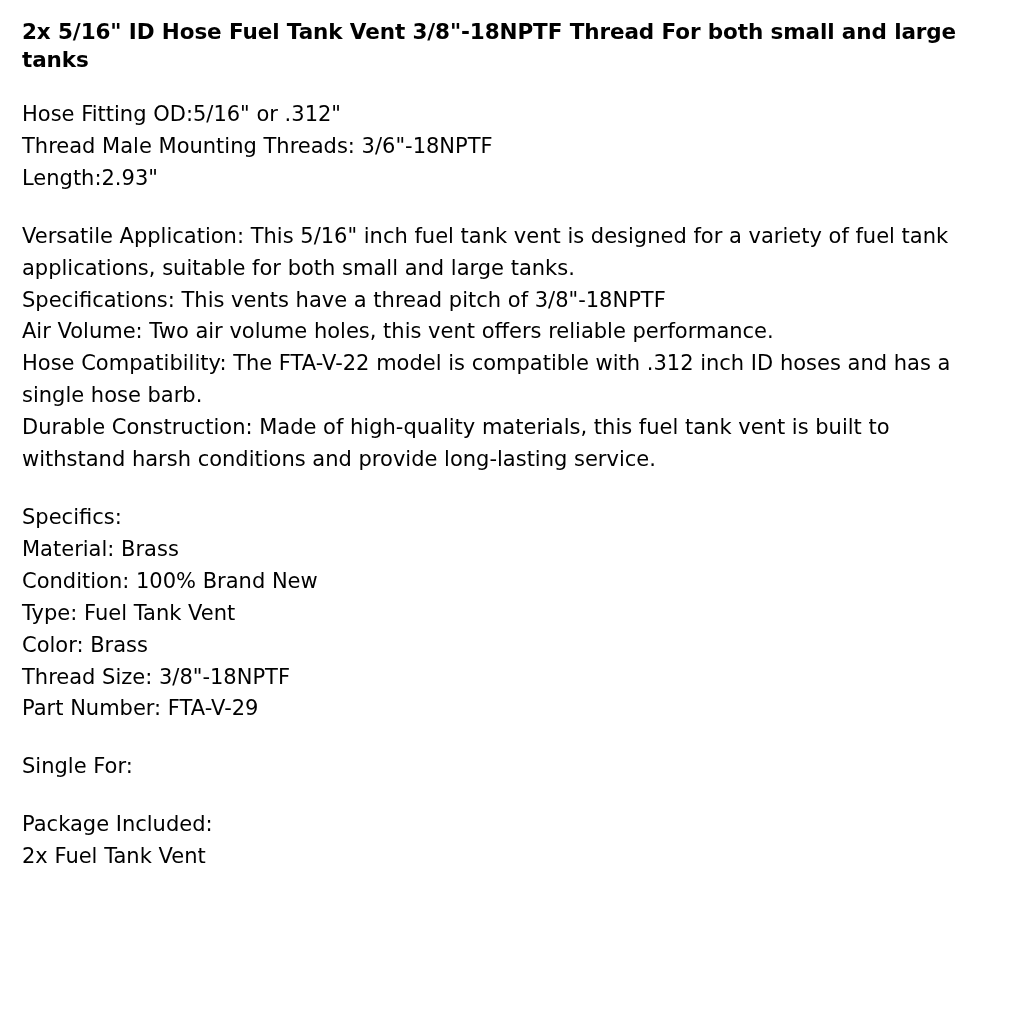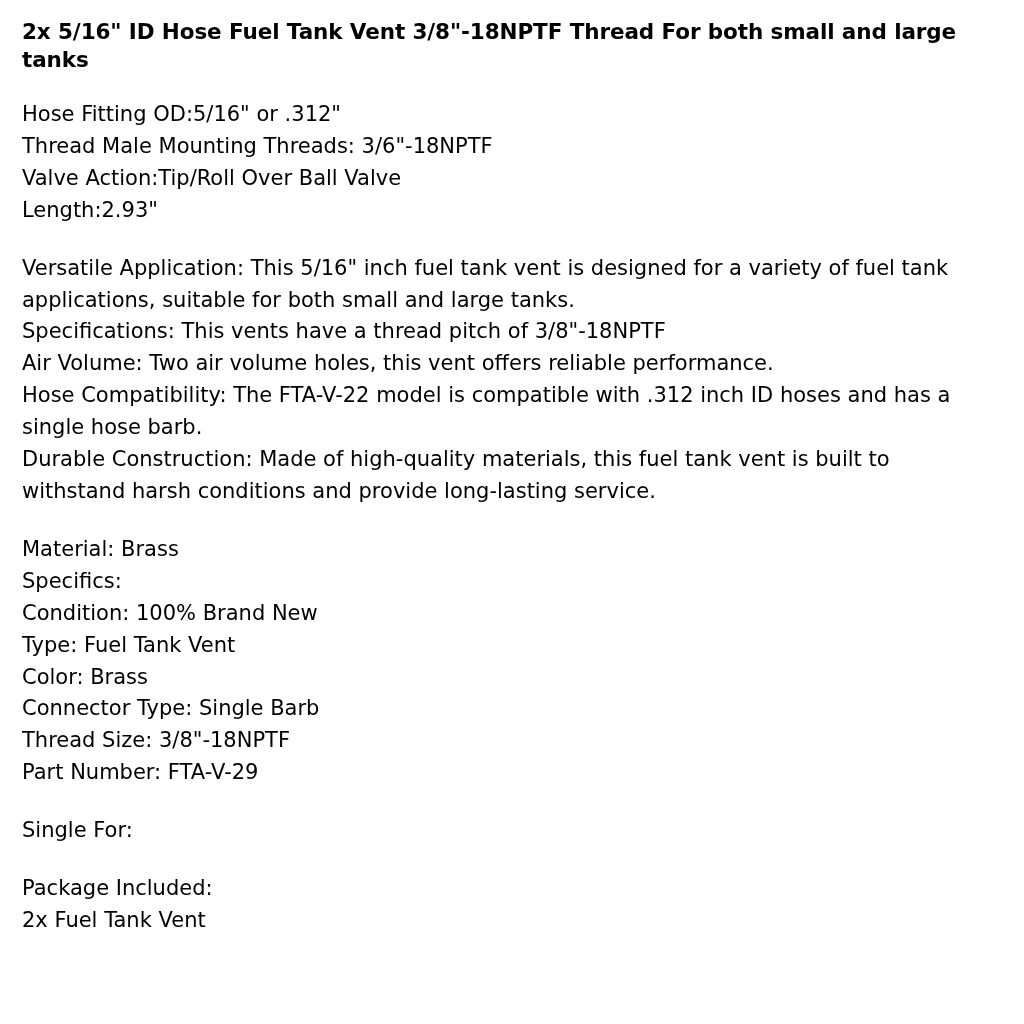--- a/index.html
+++ b/index.html
@@ -48,39 +48,37 @@
 </head>
 <body>
 
 <div class="page">
 
   <h1 class="title">2x 5/16" ID Hose Fuel Tank Vent 3/8"-18NPTF Thread For both small and large tanks</h1>
 
   <div class="block">
     <span class="line">Hose Fitting OD:5/16" or .312"</span>
     <span class="line">Thread Male Mounting Threads:  3/6"-18NPTF</span>
-    <span class="line">Valve Action:Tip/Roll Over Ball Valve</span>
     <span class="line">Length:2.93"</span>
   </div>
 
   <div class="block">
     <span class="para">Versatile Application: This 5/16" inch fuel tank vent is designed for a variety of fuel tank applications, suitable for both small and large tanks.</span>
     <span class="para">Specifications: This vents have a thread pitch of 3/8"-18NPTF</span>
     <span class="para">Air Volume: Two air volume holes, this vent offers reliable performance.</span>
     <span class="para">Hose Compatibility: The FTA-V-22 model is compatible with .312 inch ID hoses and has a single hose barb.</span>
     <span class="para">Durable Construction: Made of high-quality materials, this fuel tank vent is built to withstand harsh conditions and provide long-lasting service.</span>
   </div>
 
   <div class="block">
+    <span class="line">Specifics:</span>
     <span class="line">Material: Brass</span>
-    <span class="line">Specifics:</span>
     <span class="line">Condition: 100% Brand New</span>
     <span class="line">Type: Fuel Tank Vent</span>
     <span class="line">Color: Brass</span>
-    <span class="line">Connector Type: Single Barb</span>
     <span class="line">Thread Size: 3/8"-18NPTF</span>
     <span class="line">Part Number: FTA-V-29</span>
   </div>
 
   <div class="block">
     <span class="line">Single For:</span>
   </div>
 
   <div class="block">
     <span class="line">Package Included:</span>

